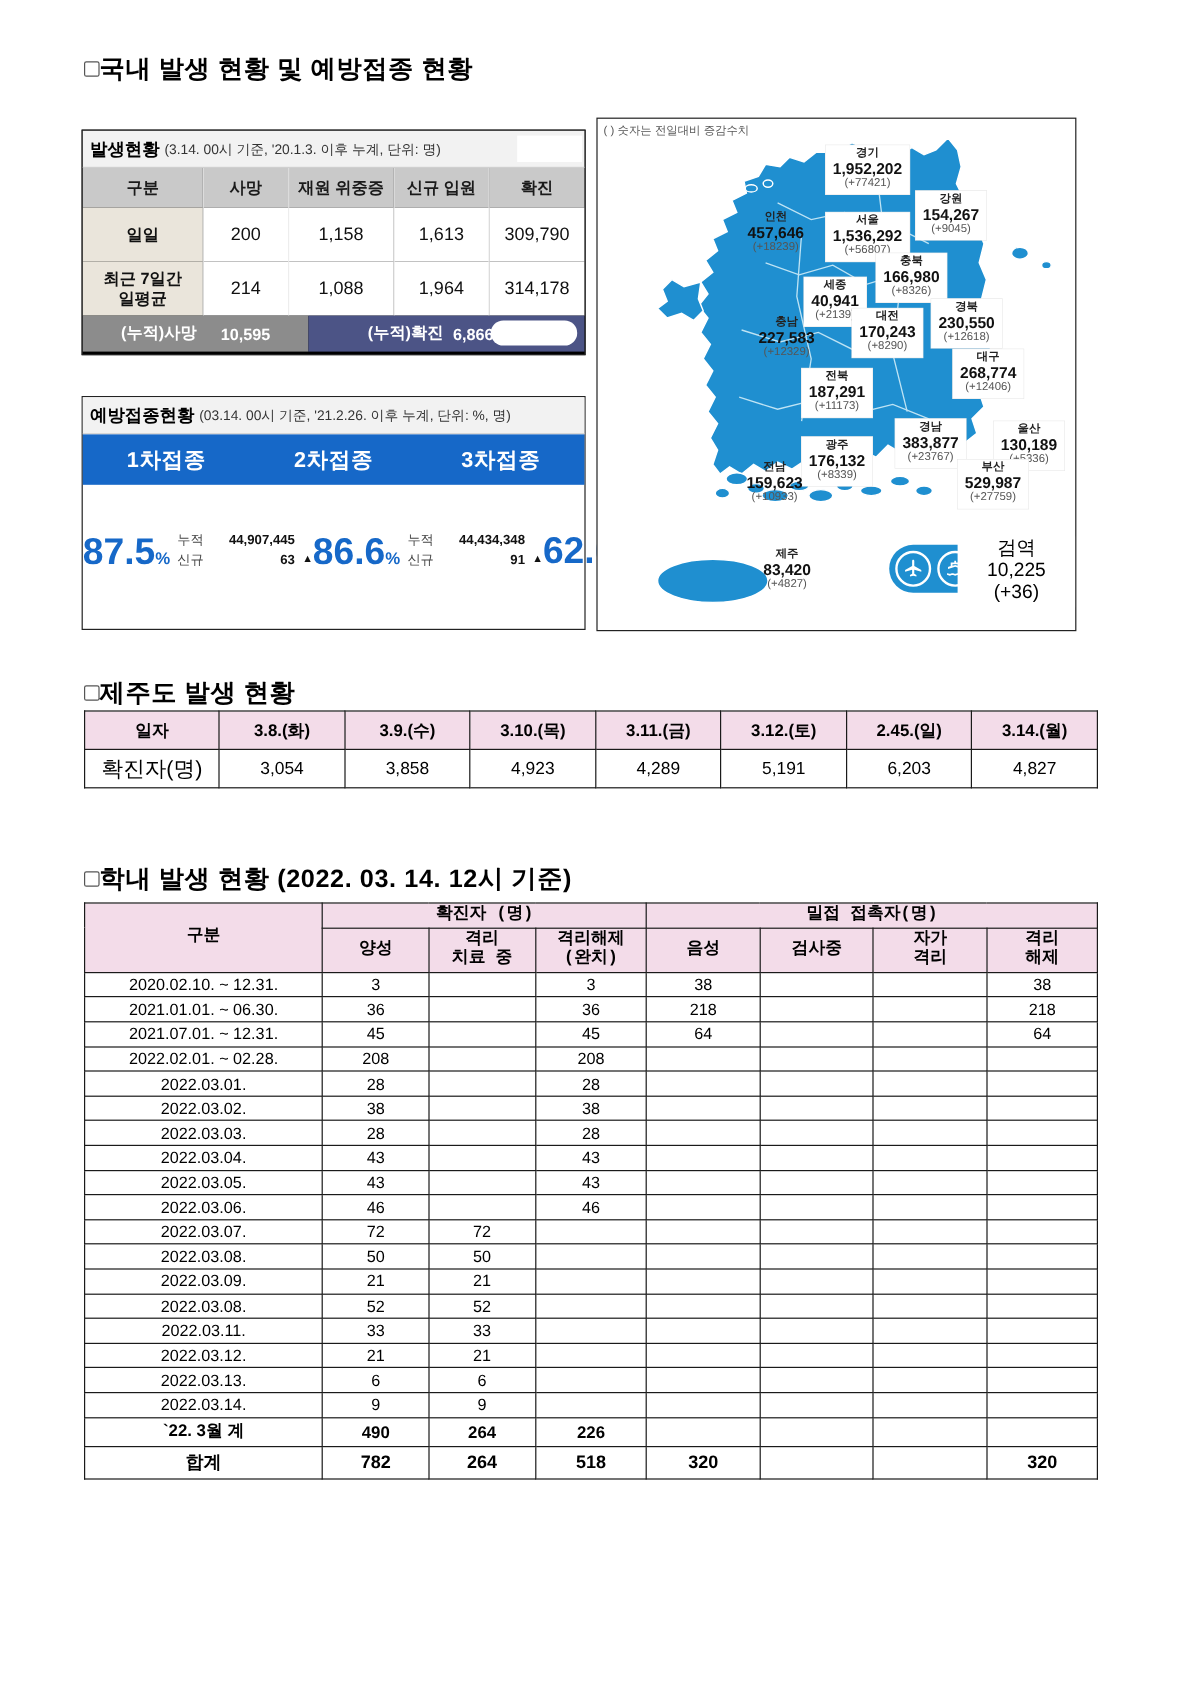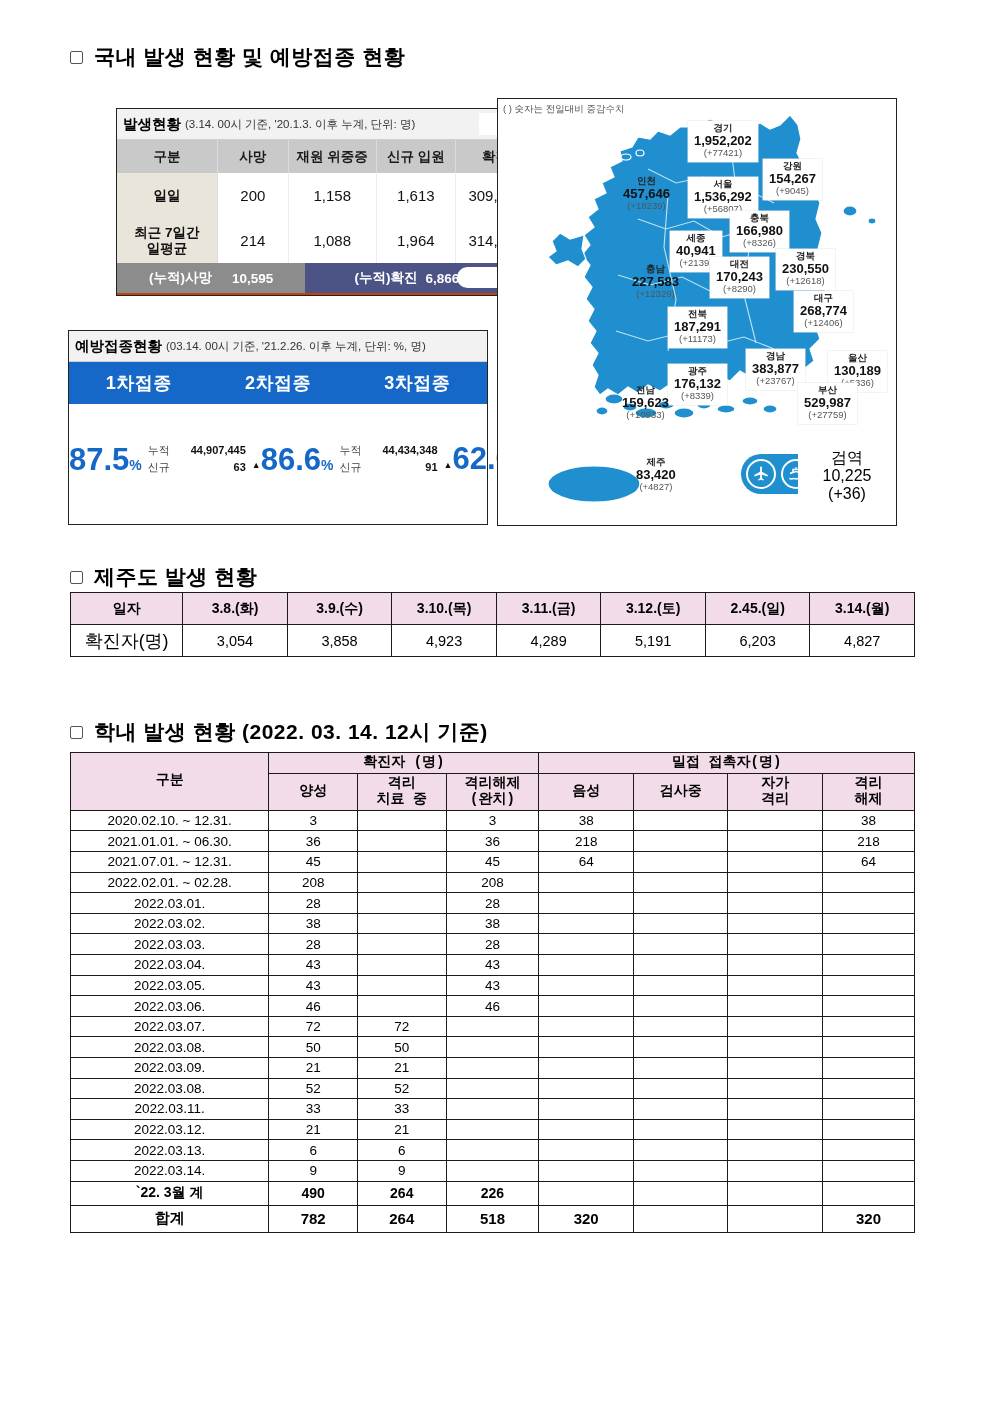--- a/index.html
+++ b/index.html
@@ -8,37 +8,37 @@
     width: 992px; height: 1403px;
     background: #ffffff;
     font-family: "Liberation Sans", "DejaVu Sans", sans-serif;
     color: #000;
     position: relative;
     overflow: hidden;
   }
 
   
   .section-head {
-    display: flex; align-items: center; gap: 11px;
+    display: flex; align-items: center; 
     font-size: 21px; font-weight: bold; letter-spacing: .5px;
   }
   .chk {
     width: 13px; height: 13px;
     border: 1.6px solid #555; border-radius: 2px;
     background: #fff; flex: 0 0 auto;
   }
 
   #head-1 { position:absolute; left:70px; top:43px; }
   #head-2 { position:absolute; left:70px; top:563px; }
   #head-3 { position:absolute; left:70px; top:718px; }
 
   
   #panel-occurrence {
     position:absolute; left:68px; top:108px; width:420px; height:188px;
-    border:1.5px solid #222; background:#c2410c;margin-left:48px;
+    border:1.5px solid #222; background:#000000;
   }
   .pnl-title {
     background:#F2F2F2; height:31px; display:flex; align-items:center;
     padding-left:6px; gap:4px; border-bottom:1px solid #cfcfcf;
   }
   .pnl-title b { font-size:14.5px; }
   .pnl-title span { font-size:11.5px; color:#333; }
   .pnl-title .white-tab {
     margin-left:auto; width:54px; height:22px; background:#fff; margin-right:2px;
   }

